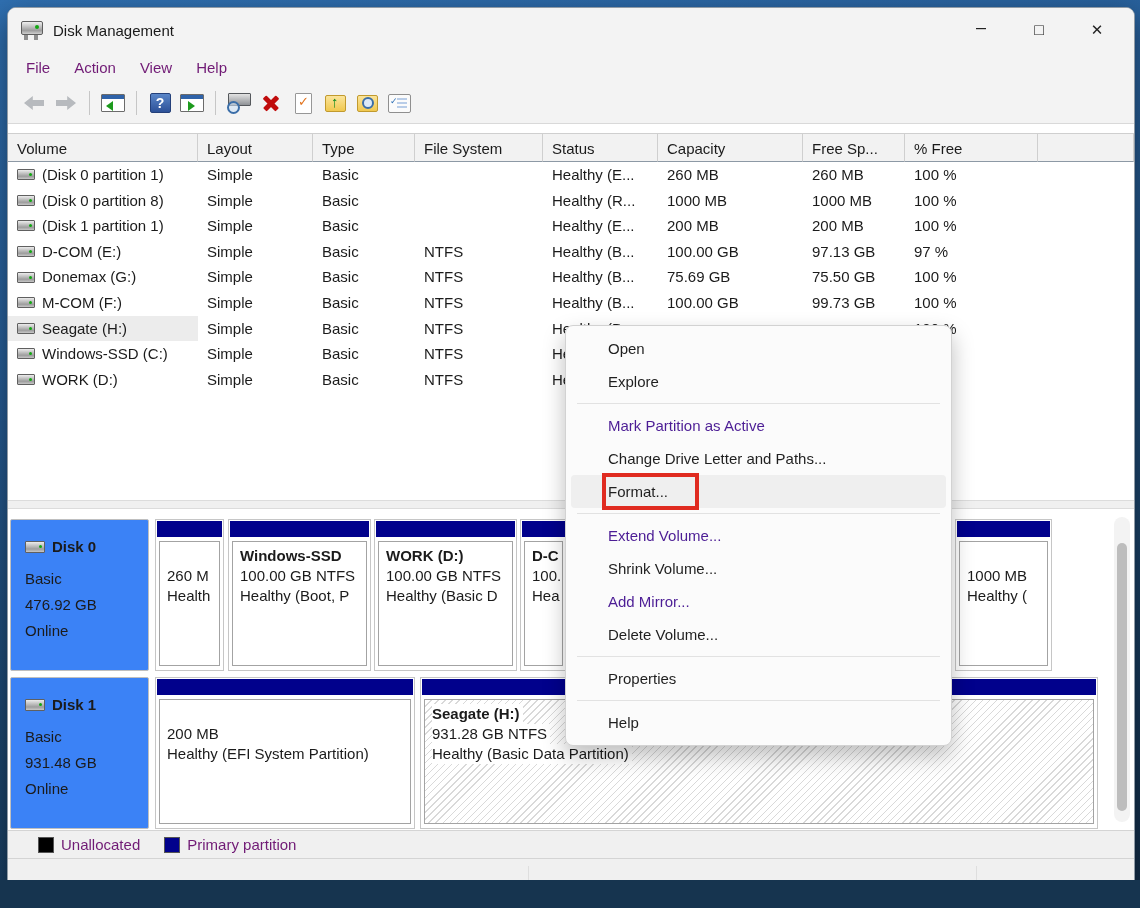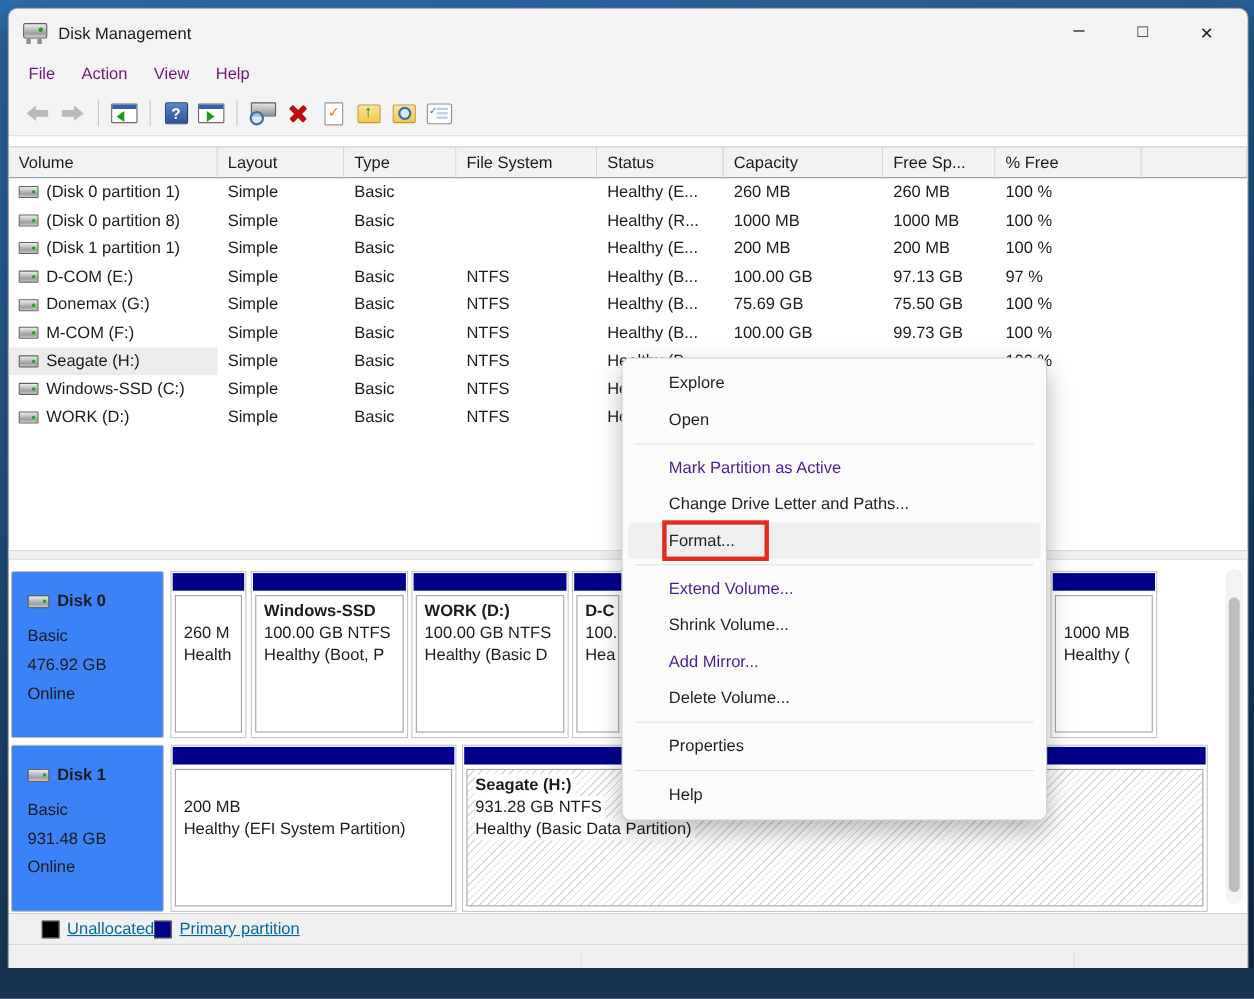--- a/index.html
+++ b/index.html
@@ -95,21 +95,21 @@
   .pbody .l1{font-weight:bold;min-height:20px;}
   .pblock.hatched .pbody{background:repeating-linear-gradient(135deg,#ffffff 0px,#ffffff 4px,#d9d9d9 4px,#d9d9d9 5px);}
   .pblock.hatched .pbody span{background:#fff;padding-right:3px;}
   .pbody span{display:inline-block;}
   .vscroll{position:absolute;right:4px;top:8px;width:16px;bottom:8px;background:#f3f3f3;border-radius:8px;}
   .vscroll .thumb{position:absolute;left:3px;right:3px;top:26px;height:268px;background:#bdbdbd;border-radius:5px;}
 
   
   .legendbar{position:absolute;left:0;top:822px;right:0;height:28px;background:#f0f0f0;border-top:1px solid #d4d4d4;
     display:flex;align-items:center;padding-left:30px;box-sizing:border-box;}
-  .lg-item{display:flex;align-items:center;font-size:15px;color:#0369a1;text-decoration:underline;}
+  .lg-item{display:flex;align-items:center;margin-right:24px;font-size:15px;color:#701a75;}
   .lg-swatch{width:14px;height:14px;border:1px solid #555;margin-right:7px;}
 
   
   .statusbar{position:absolute;left:0;top:850px;right:0;bottom:0;background:#f0f0f0;border-top:1px solid #d4d4d4;}
   .sb-sep{position:absolute;top:7px;bottom:8px;width:1px;background:#dedede;}
 
   
   .ctxmenu{position:absolute;left:565px;top:325px;width:385px;background:#fbfbfb;border:1px solid #d2d2d2;
     border-radius:8px;box-shadow:0 10px 22px rgba(0,0,0,.26);padding:6px 0;z-index:50;}
   .cm-item{position:relative;height:33px;line-height:33px;margin:0 5px;padding-left:37px;font-size:15px;color:#1f1f1f;border-radius:4px;white-space:nowrap;}
@@ -398,22 +398,22 @@
       </div>
 
     <div class="statusbar" data-name="status-bar">
       <div class="sb-sep" style="left:520px" data-name="status-bar-divider"></div>
       <div class="sb-sep" style="left:968px" data-name="status-bar-divider"></div>
     </div>
 
   </div>
 
   <div class="ctxmenu" data-name="volume-context-menu" id="ctxmenu">
+      <div class="cm-item" data-name="context-menu-item-open">Open</div>
       <div class="cm-item" data-name="context-menu-item-explore">Explore</div>
-      <div class="cm-item" data-name="context-menu-item-open">Open</div>
       <div class="cm-sep" data-name="menu-separator"></div>
       <div class="cm-item disabled" data-name="context-menu-item-mark-partition-as-active">Mark Partition as Active</div>
       <div class="cm-item" data-name="context-menu-item-change-drive-letter-and-paths-">Change Drive Letter and Paths...</div>
       <div class="cm-item highlighted" data-name="context-menu-item-format-">Format...<div class="cm-annot" data-name="annotation-highlight-box"></div></div>
       <div class="cm-sep" data-name="menu-separator"></div>
       <div class="cm-item disabled" data-name="context-menu-item-extend-volume-">Extend Volume...</div>
       <div class="cm-item" data-name="context-menu-item-shrink-volume-">Shrink Volume...</div>
       <div class="cm-item disabled" data-name="context-menu-item-add-mirror-">Add Mirror...</div>
       <div class="cm-item" data-name="context-menu-item-delete-volume-">Delete Volume...</div>
       <div class="cm-sep" data-name="menu-separator"></div>

